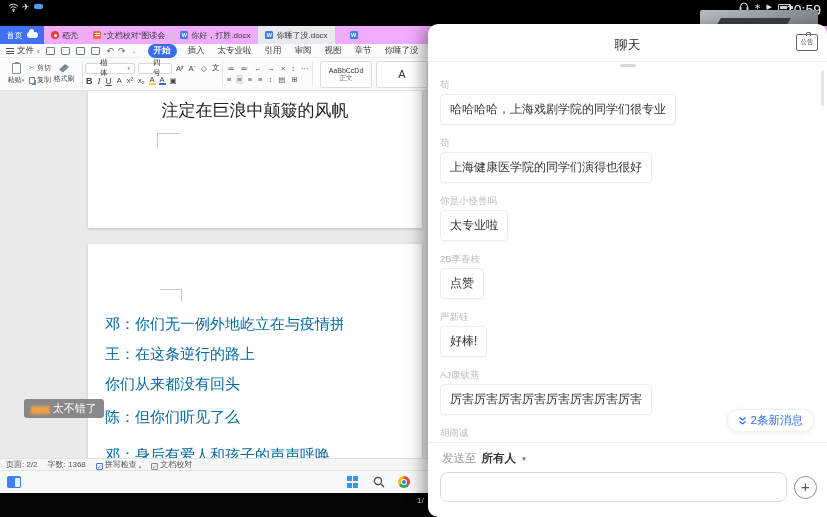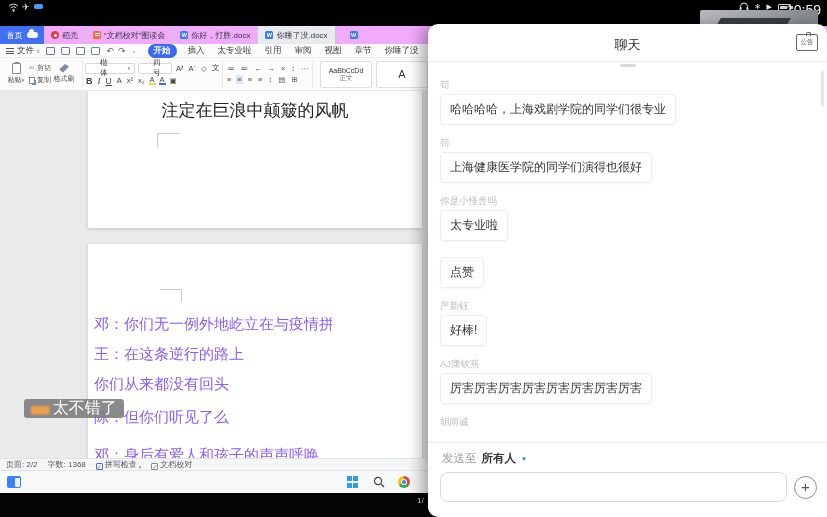--- a/index.html
+++ b/index.html
@@ -87,26 +87,26 @@
   .stylecard.c2 .s1{font-size:11px;}
 
   .docarea{position:absolute;left:0;top:65px;width:100%;height:367px;background:#e9eaec;overflow:hidden;}
   .page{position:absolute;left:88px;width:334px;background:#fff;box-shadow:0 1px 3px rgba(0,0,0,.18);}
   .p1{top:0;height:137px;}
   .p2{top:153px;height:260px;}
   .doc-title{position:absolute;left:0;top:8px;width:100%;text-align:center;font-size:17px;color:#222;
              font-family:"Liberation Serif",serif;}
   .crop1{position:absolute;left:69px;top:42px;width:23px;height:15px;border-top:1px solid #c9c9c9;border-left:1px solid #c9c9c9;}
   .crop2{position:absolute;left:72px;top:45px;width:22px;height:13px;border-top:1px solid #c9c9c9;border-right:1px solid #c9c9c9;}
-  .dline{position:absolute;left:94px;font-size:15px;color:#8b5cf6;font-family:"Liberation Serif",serif;white-space:nowrap;
+  .dline{position:absolute;left:105px;font-size:15px;color:#0369a1;font-family:"Liberation Serif",serif;white-space:nowrap;
          width:238px;overflow:hidden;}
   .danmaku{position:absolute;left:24px;top:308px;height:19px;background:rgba(125,125,125,.9);border-radius:3px;
            display:flex;align-items:center;padding:0 7px;gap:4px;}
   .dm-sender{color:#f0a048;font-size:9px;filter:blur(1.3px);letter-spacing:-1px;}
-  .dm-text{color:#fff;font-size:16px;}
+  .dm-text{color:#fff;font-size:11px;}
 
   .wps-status{position:absolute;left:0;top:432px;width:100%;height:12px;background:#f5f6f8;border-top:1px solid #e2e2e2;
               display:flex;align-items:center;gap:10px;padding-left:6px;font-size:8px;color:#555;}
   .chk{width:7px;height:7px;border:1px solid #4a78d0;border-radius:1px;color:#4a78d0;font-size:6px;line-height:6px;
        text-align:center;display:inline-block;margin-right:2px;}
   .sgrp{display:flex;align-items:flex-end;}
 
   
   .taskbar{position:absolute;left:0;top:470px;width:827px;height:23px;background:#f7f8f9;border-top:1px solid #e3e3e3;z-index:1;}
   .widgets{position:absolute;left:7px;top:5px;width:14px;height:12px;border-radius:2px;background:#3b82f6;overflow:hidden;}
@@ -380,35 +380,43 @@
       </div>
       <div class="msg">
         <div class="msg-sender">苟</div>
         <div class="msg-bubble">上海健康医学院的同学们演得也很好</div>
       </div>
       <div class="msg">
         <div class="msg-sender">你是小怪兽吗</div>
         <div class="msg-bubble">太专业啦</div>
       </div>
       <div class="msg">
+        <div class="msg-sender">2B李春枝</div>
         <div class="msg-bubble">点赞</div>
       </div>
       <div class="msg">
         <div class="msg-sender">严新钰</div>
         <div class="msg-bubble">好棒!</div>
       </div>
       <div class="msg">
         <div class="msg-sender">AJ康钦燕</div>
         <div class="msg-bubble">厉害厉害厉害厉害厉害厉害厉害厉害</div>
       </div>
       <div class="msg">
         <div class="msg-sender">胡雨诚</div>
 
       </div>
 
+      <div class="newpill">
+        <svg width="9" height="10" viewBox="0 0 9 10">
+          <polyline points="1.5,1.5 4.5,4 7.5,1.5" stroke="#2e6ef2" stroke-width="1.3" fill="none"></polyline>
+          <polyline points="1.5,5.5 4.5,8 7.5,5.5" stroke="#2e6ef2" stroke-width="1.3" fill="none"></polyline>
+        </svg>
+        <span>2条新消息</span>
+      </div>
     </div>
 
     <div class="chat-footer">
       <div class="sendrow">
         <span class="send-lbl">发送至</span>
         <span class="send-val">所有人</span>
         <span class="send-caret">▼</span>
       </div>
       <input class="chat-input" value="" style="">
       <div class="plusbtn">+</div>

